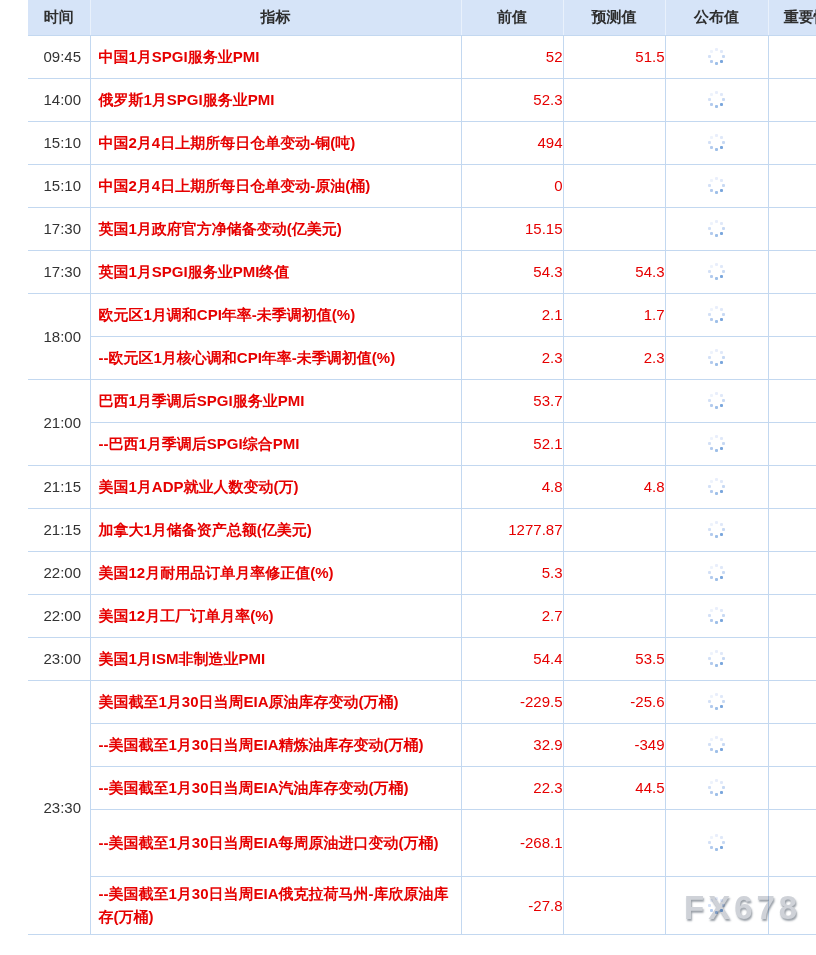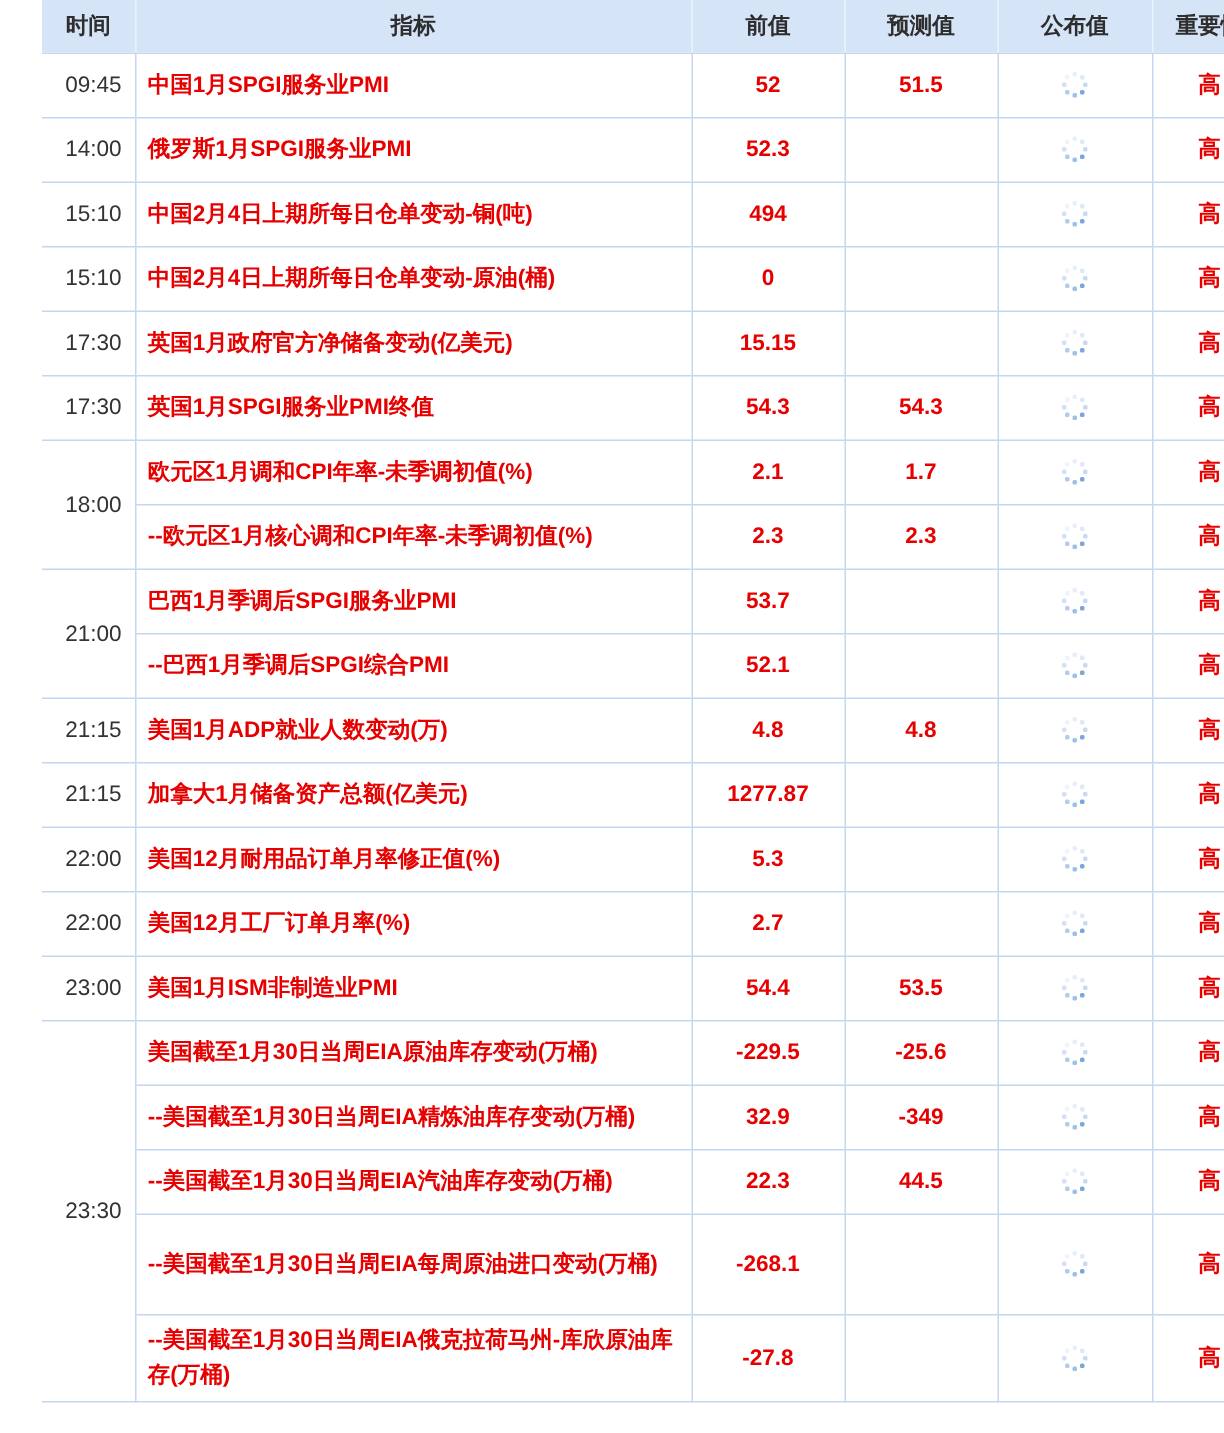--- a/index.html
+++ b/index.html
@@ -72,22 +72,22 @@
   td.indicator{
     color:var(--red-text);
     font-weight:bold;
     text-align:left;
     padding:2px 8px 2px 8px;
     line-height:1.55;
     cursor:pointer;
   }
   td.value, td.importance{
     color:var(--red-text);
-    font-weight:bold;
-    text-align:center;
+    font-weight:normal;
+    text-align:right;
   }
   td.published{text-align:center;}
 
   .spinner-icon{
     display:inline-block;
     width:19px;
     height:19px;
     position:relative;
     vertical-align:middle;
   }
@@ -296,13 +296,14 @@
         <tr>
           <td class="indicator">--美国截至1月30日当周EIA俄克拉荷马州-库欣原油库存(万桶)</td>
           <td class="value">-27.8</td>
           <td class="value"></td>
           <td class="published"><span class="spinner-icon"><span class="spinner-dots"></span></span></td>
           <td class="importance">高</td>
         </tr>
       </tbody>
   </table>
 
+  <div class="watermark">FX678</div>
 </div>
 
 </body></html>

